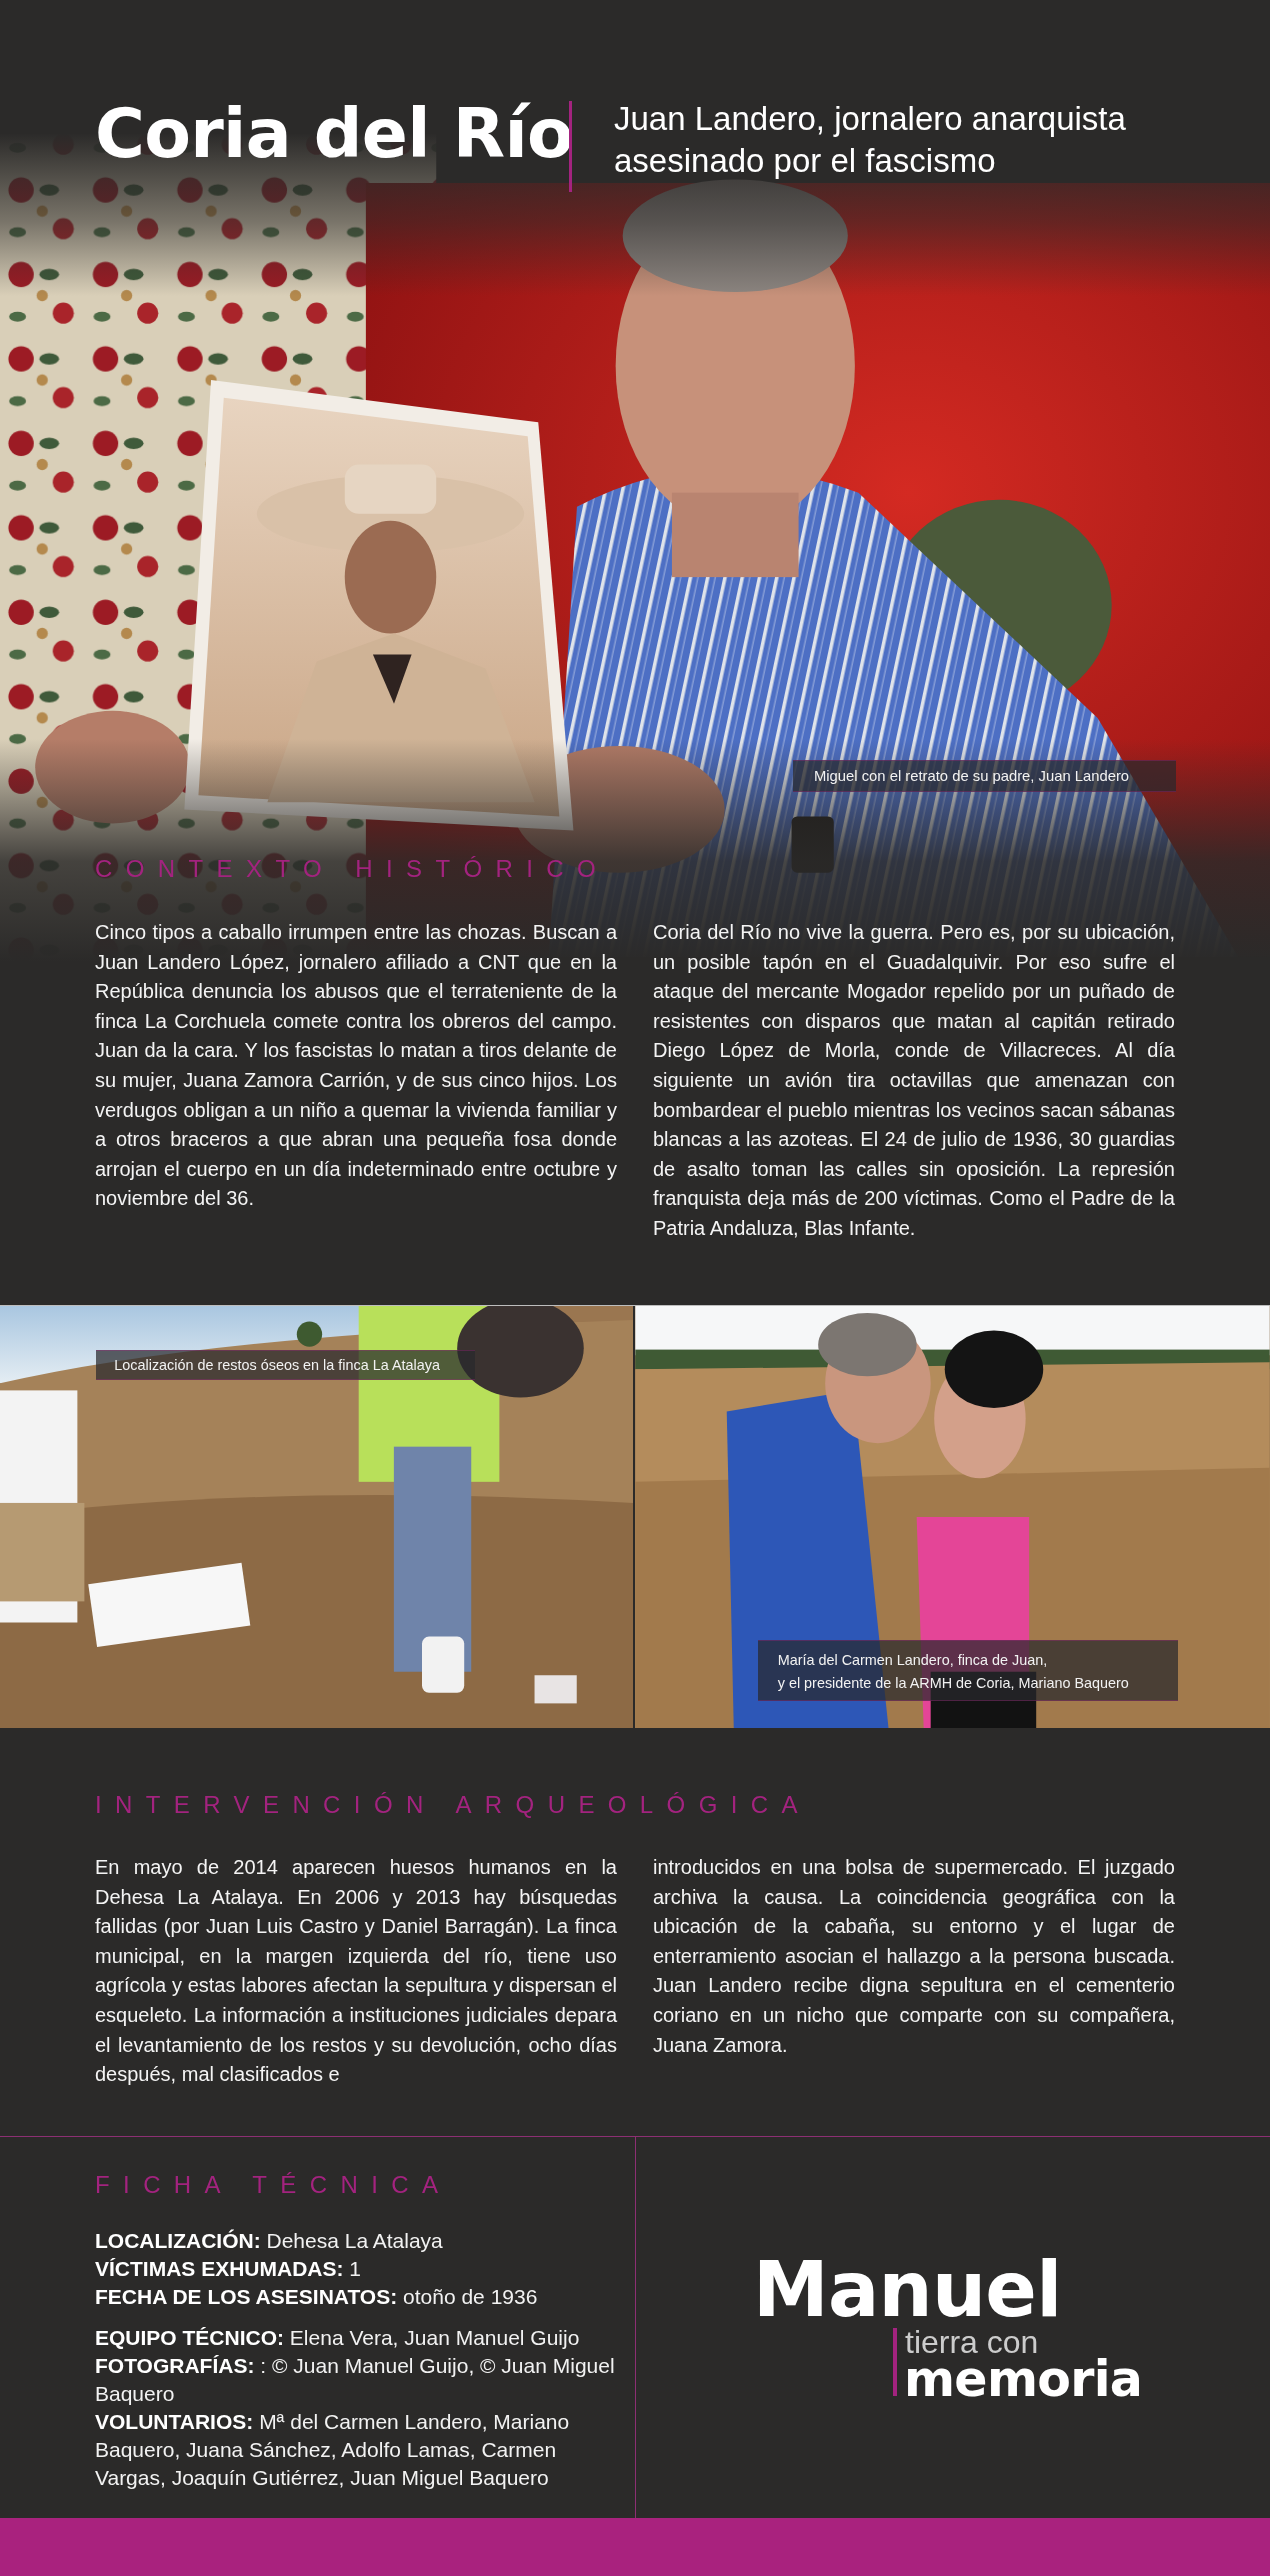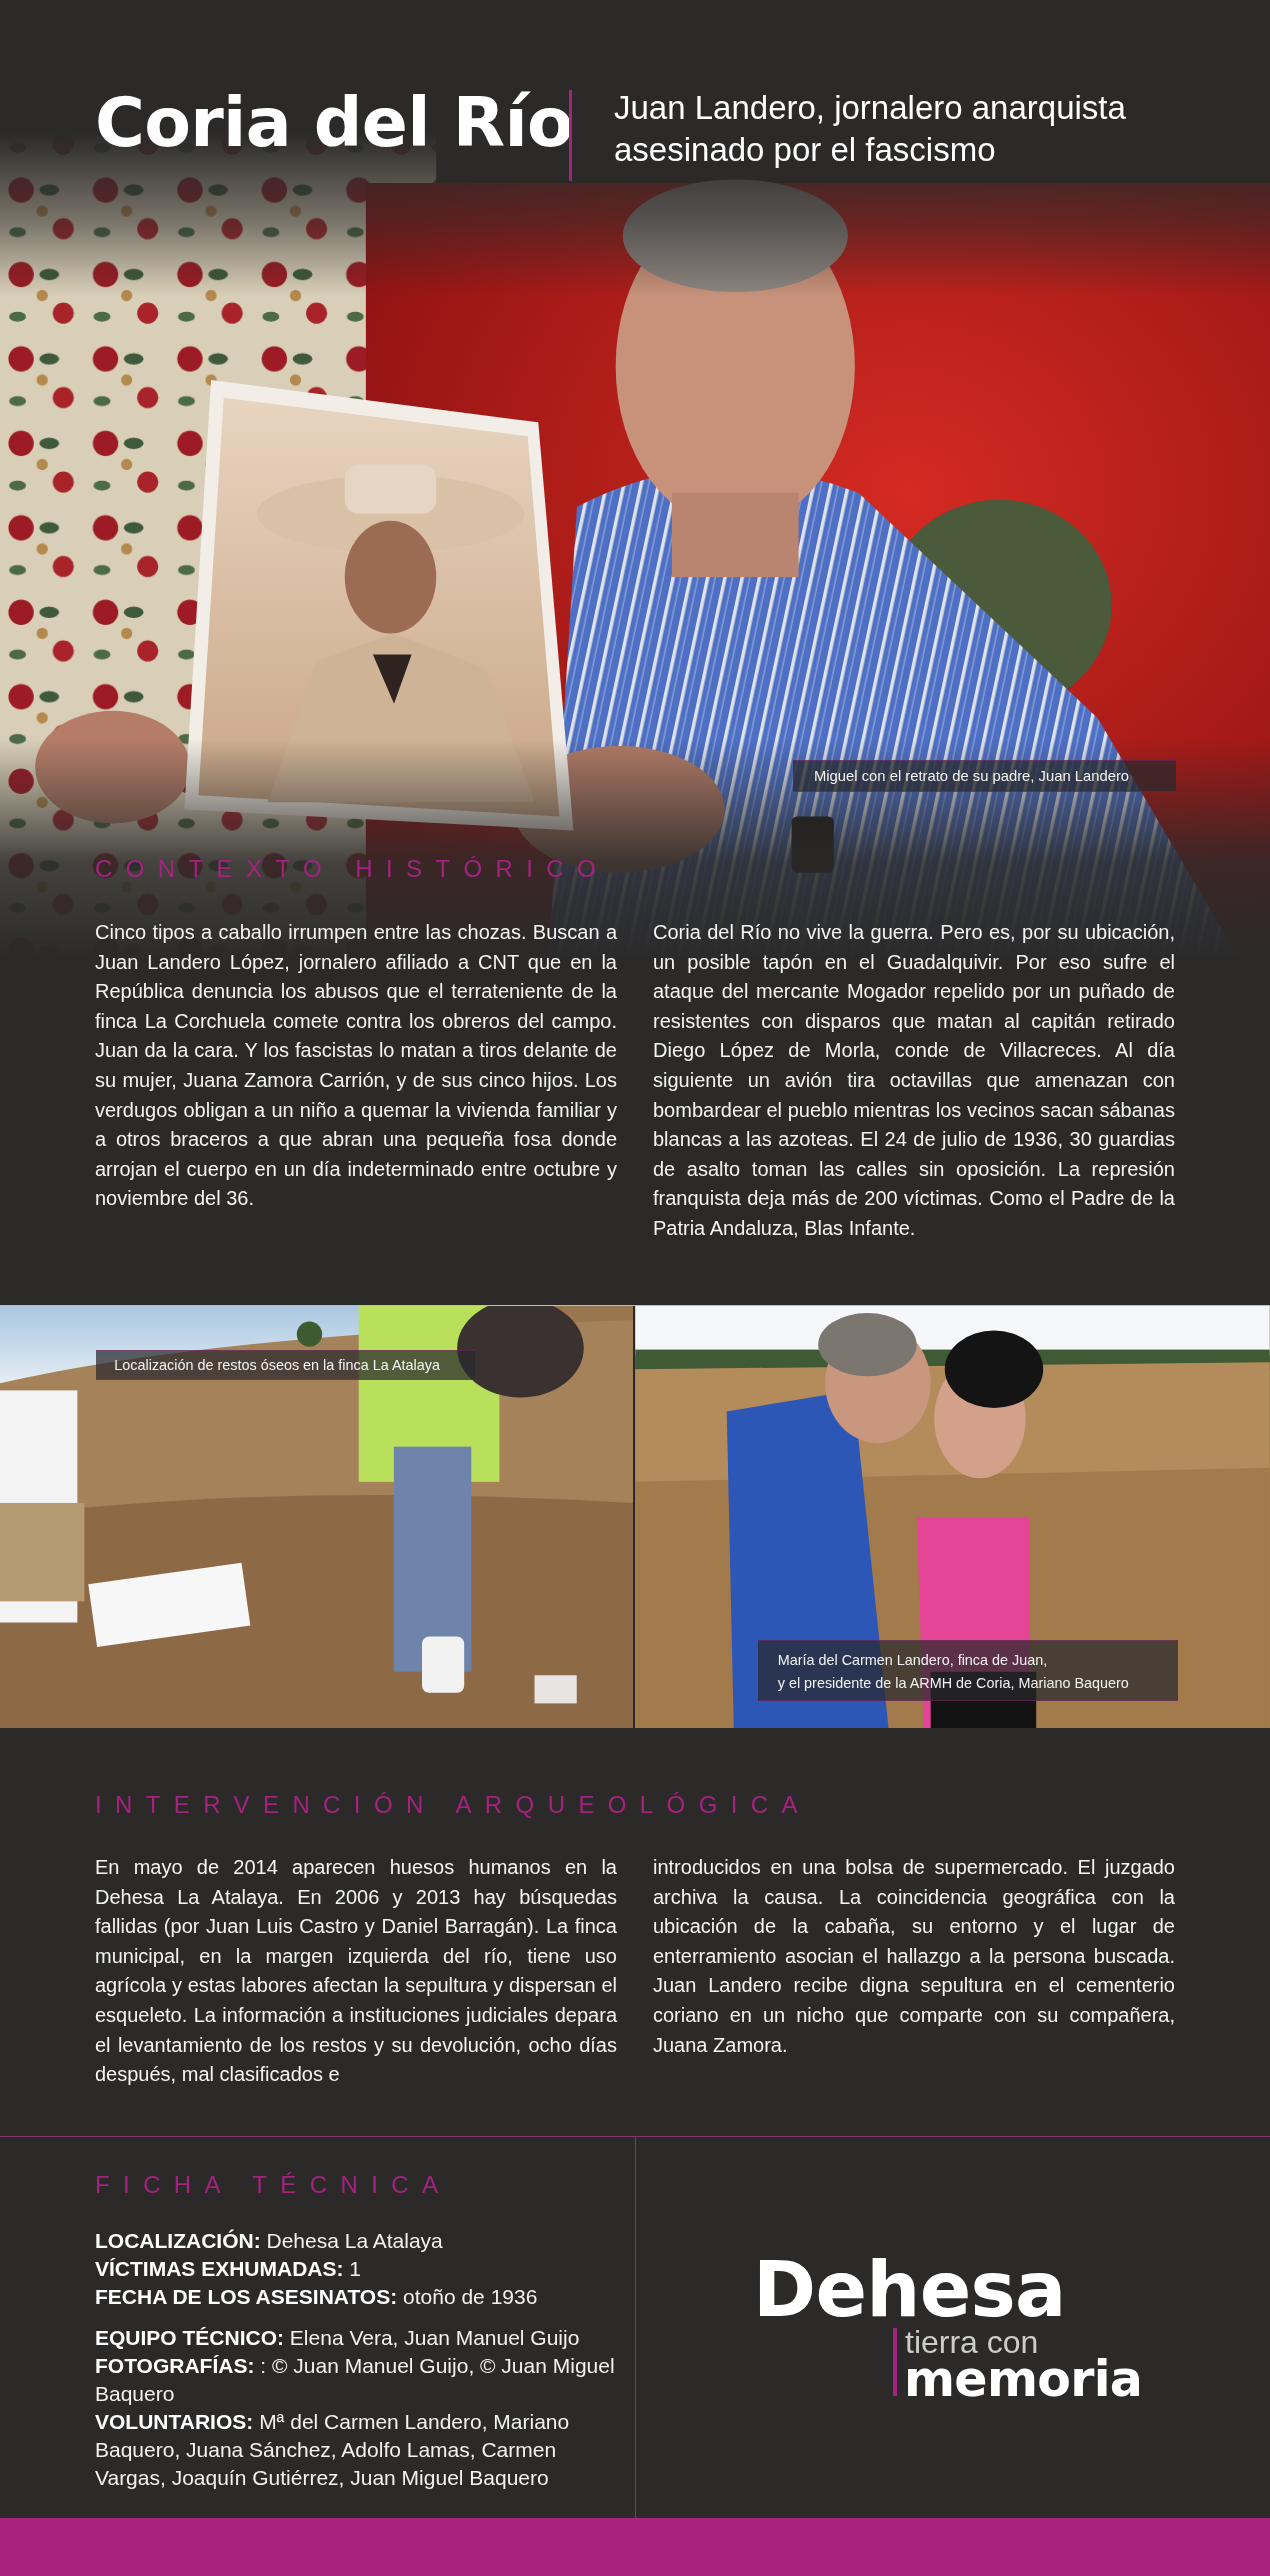--- a/index.html
+++ b/index.html
@@ -7,21 +7,21 @@
   body { position: relative; font-family: "Liberation Sans", "DejaVu Sans", sans-serif; color: #f2f2f2; }
 
   
   .hero { position: absolute; left: 0; top: 0; width: 1270px; height: 1295px; overflow: hidden; }
   .hero-photo { position: absolute; left: 0; top: 0; width: 1270px; height: 1295px; }
   .hero-fade-top { position: absolute; left: 0; top: 0; width: 100%; height: 296px;
     background: linear-gradient(to bottom, #2b2a29 0%, #2b2a29 45%, rgba(43,42,41,0.55) 75%, rgba(43,42,41,0) 100%); }
   .hero-fade-bottom { position: absolute; left: 0; top: 739px; width: 100%; height: 556px;
     background: linear-gradient(to bottom, rgba(43,42,41,0) 0%, rgba(43,42,41,0.85) 22%, #2b2a29 40%, #2b2a29 100%); }
 
-  .header { position: absolute; left: 0; top: 4px; width: 1270px; height: 129px; }
+  .header { position: absolute; left: 0; top: 15px; width: 1270px; height: 129px; }
   .title { position: absolute; left: 95px; top: 79px; font-size: 68px; font-weight: 700;
     letter-spacing: -0.7px; color: #ffffff; font-family: "DejaVu Sans", sans-serif; }
   .title-divider { position: absolute; left: 569px; top: 86px; width: 2.8px; height: 91px; background: #a3237f; }
   .subtitle { position: absolute; left: 614px; top: 83px; width: 605px; font-size: 33px; line-height: 42px;
     font-weight: 300; color: #ffffff; }
 
   .caption { position: absolute; background: rgba(40,40,44,0.72); color: #f2f2f2; font-weight: 300;
     border-top: 0.7px solid rgba(163,35,127,0.35); border-bottom: 0.7px solid rgba(163,35,127,0.35); }
   .caption-hero { left: 793px; top: 760px; width: 383px; height: 32px; padding: 7px 0 0 21px; font-size: 14.8px; }
 
@@ -208,20 +208,20 @@
     <span class="label">FOTOGRAFÍAS:</span>
     <span class="val">: © Juan Manuel Guijo, © Juan Miguel Baquero</span>
   </div>
   <div class="row">
     <span class="label">VOLUNTARIOS:</span>
     <span class="val">Mª del Carmen Landero, Mariano Baquero, Juana Sánchez, Adolfo Lamas, Carmen Vargas, Joaquín Gutiérrez, Juan Miguel Baquero</span>
   </div>
 </div>
 
 <div class="logo">
-  <div class="logo-sevilla">Dehesa</div>
+  <div class="logo-sevilla">Manuel</div>
   <div class="logo-bar"></div>
   <div class="logo-tierra">tierra con</div>
   <div class="logo-memoria">memoria</div>
 </div>
 
 <div class="footer-bar"></div>
 
 
 </body></html>

